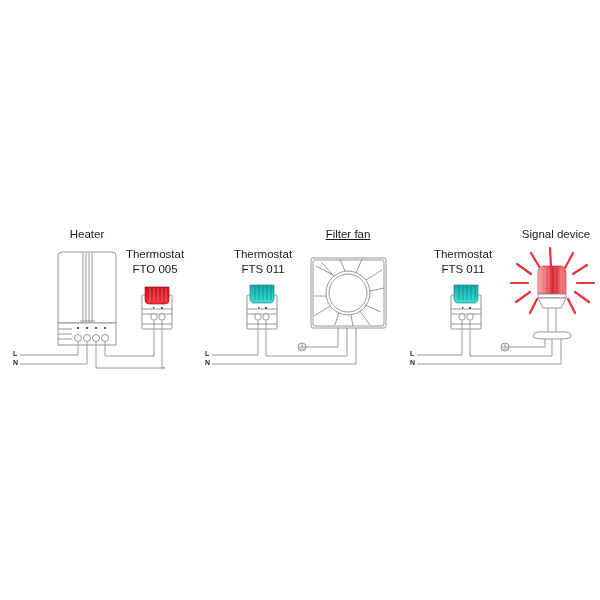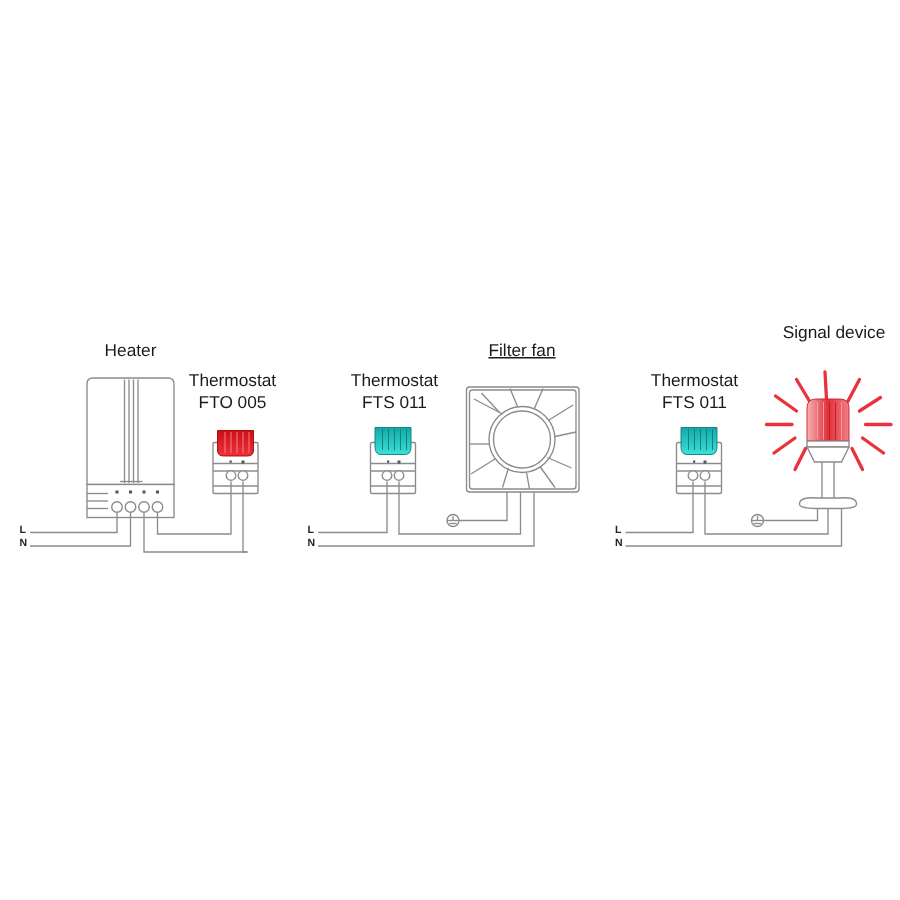--- a/index.html
+++ b/index.html
@@ -14,21 +14,21 @@
 <body>
 
 <div class="label" style="left:87px; top:229px;">Heater</div>
 <div class="label" style="left:155px; top:249px;">Thermostat</div>
 <div class="label" style="left:155px; top:264px;">FTO 005</div>
 
 <div class="label" style="left:348px; top:229px;text-decoration:underline;">Filter fan</div>
 <div class="label" style="left:263px; top:249px;">Thermostat</div>
 <div class="label" style="left:263px; top:264px;">FTS 011</div>
 
-<div class="label" style="left:556px; top:217px;">Signal device</div>
+<div class="label" style="left:556px; top:229px;">Signal device</div>
 <div class="label" style="left:463px; top:249px;">Thermostat</div>
 <div class="label" style="left:463px; top:264px;">FTS 011</div>
 
 <div class="rail" style="left:13px; top:350px;">L</div>
 <div class="rail" style="left:13px; top:359px;">N</div>
 <div class="rail" style="left:205px; top:350px;">L</div>
 <div class="rail" style="left:205px; top:359px;">N</div>
 <div class="rail" style="left:410px; top:350px;">L</div>
 <div class="rail" style="left:410px; top:359px;">N</div>
 

